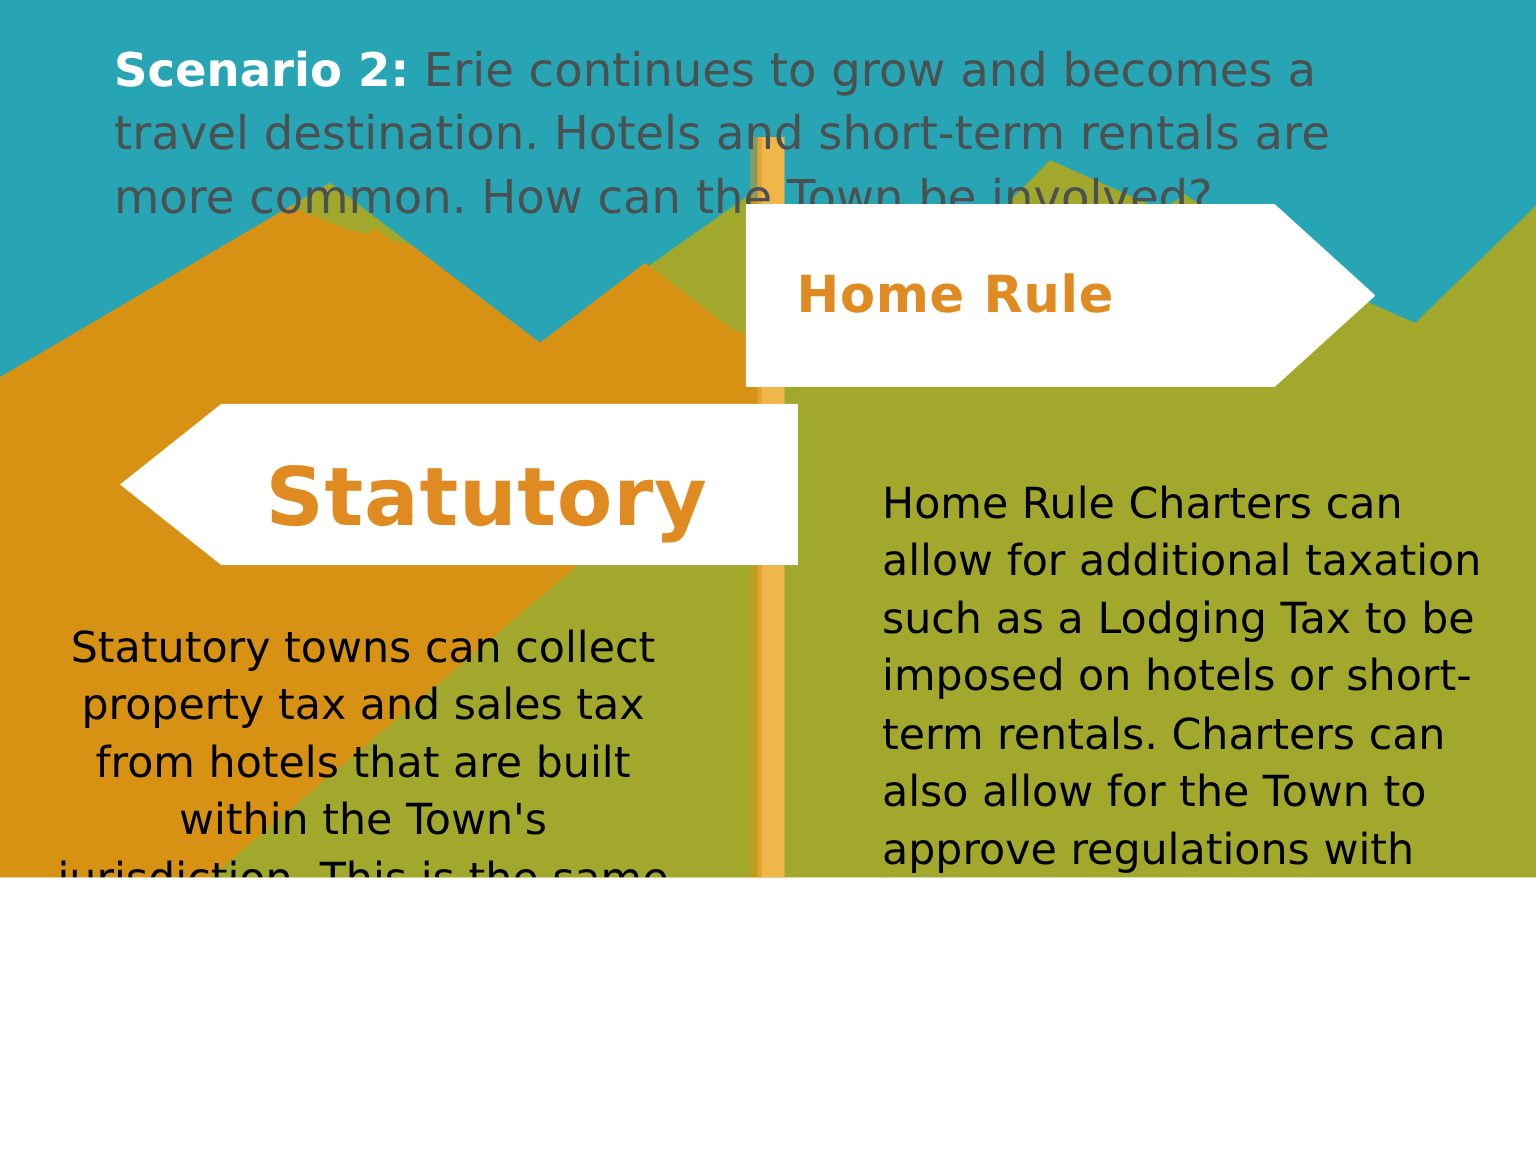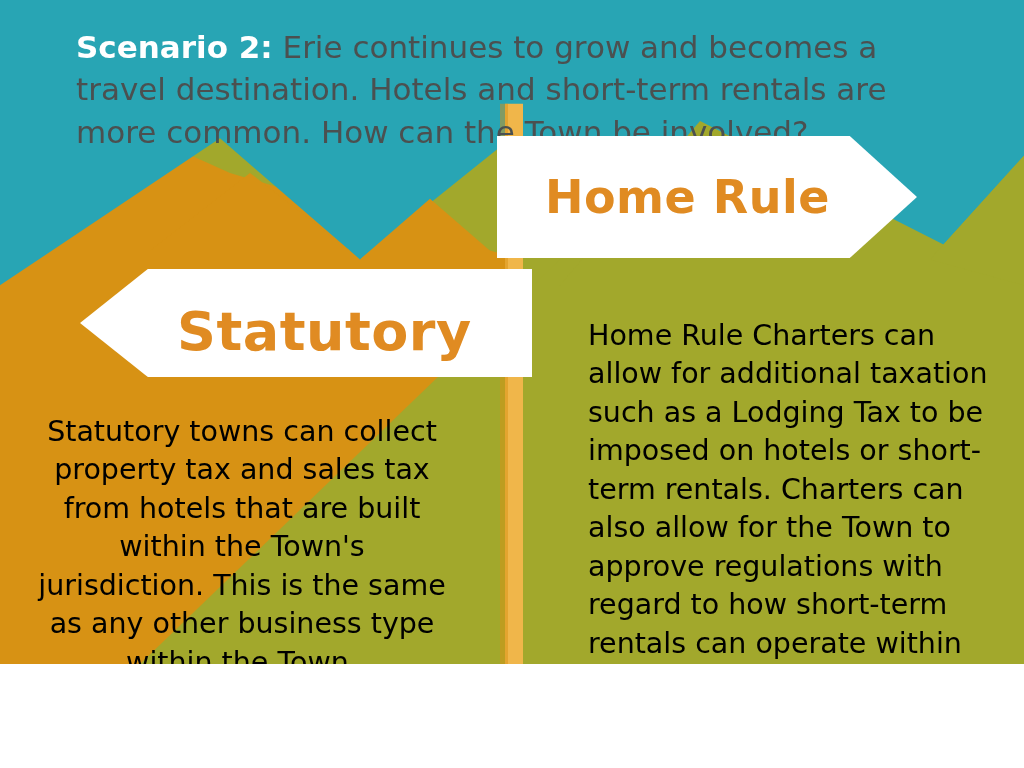--- a/index.html
+++ b/index.html
@@ -6,21 +6,21 @@
     margin: 0;
     padding: 0;
     background: #ffffff;
   }
   body {
     font-family: "DejaVu Sans", sans-serif;
   }
   .slide {
     position: relative;
     width: 1024px;
-    height: 664px;
+    height: 585px;
     overflow: hidden;
     background: #a2a82c;
   }
 
   
   .bg-layer {
     position: absolute;
     inset: 0;
     width: 100%;
     height: 100%;
@@ -44,22 +44,22 @@
   
   #sign-home-rule {
     left: 497px;
     top: 136px;
     width: 420px;
     height: 122px;
     clip-path: polygon(0 0, 84% 0, 100% 50%, 84% 100%, 0 100%);
     justify-content: flex-start;
   }
   #sign-home-rule .sign-label {
-    font-size: 46px;
-    margin-left: 48px;
+    font-size: 34px;
+    margin-left: 34px;
   }
 
   
   #sign-statutory {
     left: 80px;
     top: 269px;
     width: 452px;
     height: 108px;
     clip-path: polygon(15% 0, 100% 0, 100% 100%, 15% 100%, 0 50%);
     justify-content: flex-start;

